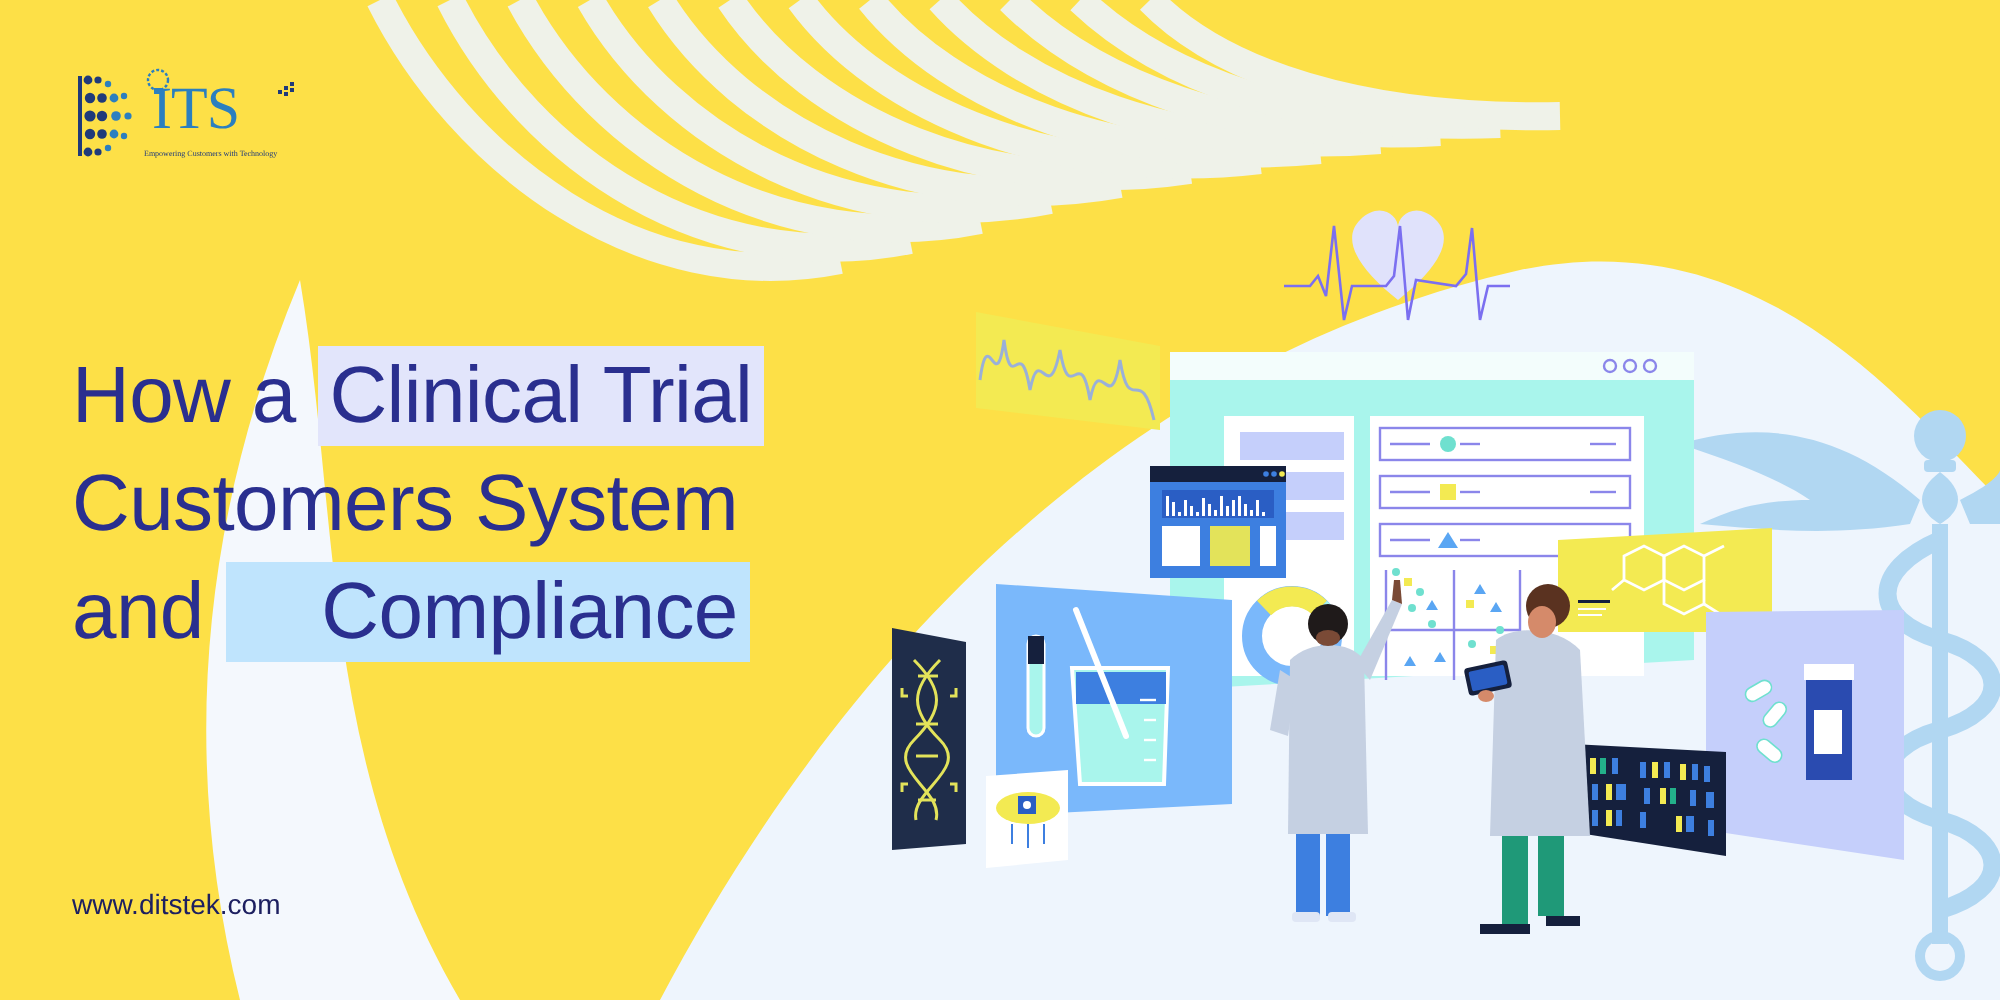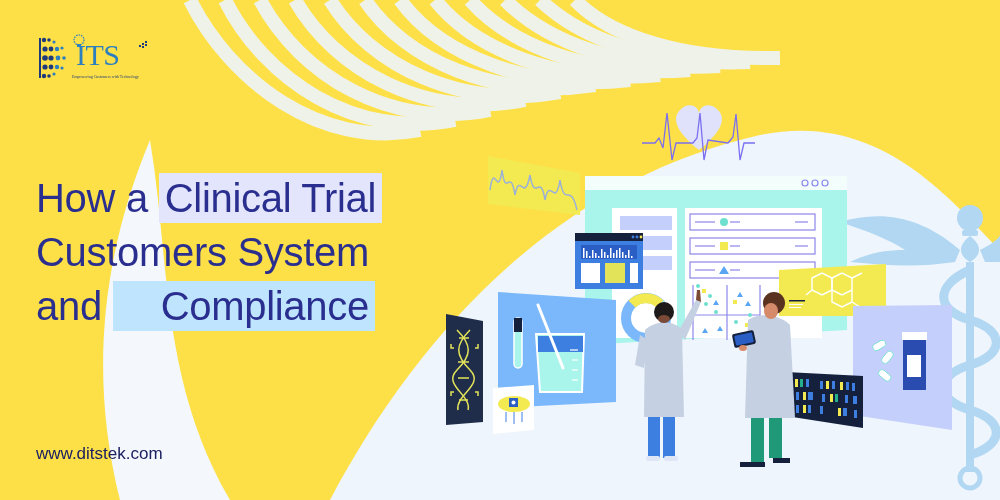--- a/index.html
+++ b/index.html
@@ -14,21 +14,21 @@
   .logo-text { position: absolute; left: 42px; top: 2px; font-family: "Liberation Serif", "DejaVu Serif", serif; font-size: 30px; color: #2b7fbf; letter-spacing: -0.5px; line-height: 38px; }
   .logo-tag { position: absolute; left: 38px; top: 40px; font-family: "Liberation Serif", serif; font-size: 4px; color: #1f3a7a; white-space: nowrap; }
 
   
   .headline { position: absolute; left: 36px; top: 148px; width: 470px; margin-top: 23px; }
   .hl-line { display: block; font-family: "Liberation Sans", "DejaVu Sans", sans-serif; font-size: 40px; line-height: 54px; color: #2a2f8f; letter-spacing: -0.3px; white-space: nowrap; }
   .hl-mark { display: inline-block; padding: 0 6px; line-height: 50px; }
   .hl-mark.lav { background: #e2e5fb; }
   .hl-mark.sky { background: #bfe4fd; padding-left: 48px; }
 
-  .website { position: absolute; left: 36px; top: 444px; font-family: "Liberation Sans", sans-serif; font-size: 17px; color: #1d2060; }
+  .website { position: absolute; left: 36px; top: 444px; font-family: "Liberation Sans", sans-serif; font-size: 14px; color: #1d2060; }
 
   .illus { position: absolute; left: 0; top: 0; width: 1000px; height: 500px; }
 </style>
 </head>
 <body>
 
 <div class="canvas">
 
   <svg class="bg-wave" viewBox="0 0 1000 500">
     <g fill="none" stroke="#eef4fb" stroke-width="14" opacity="0.9">

